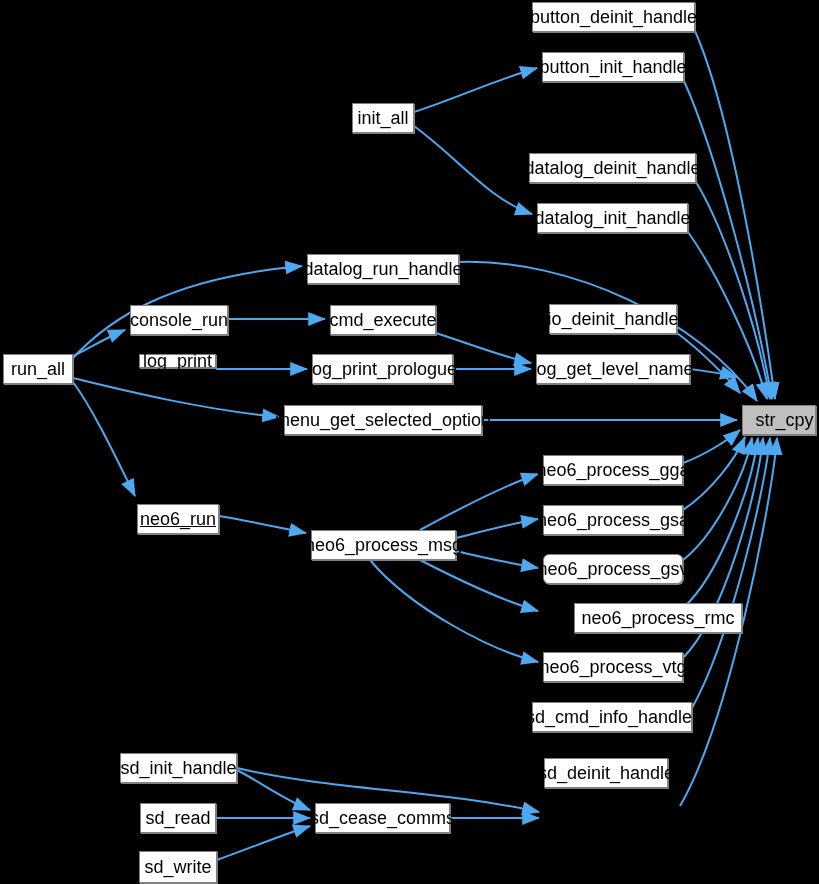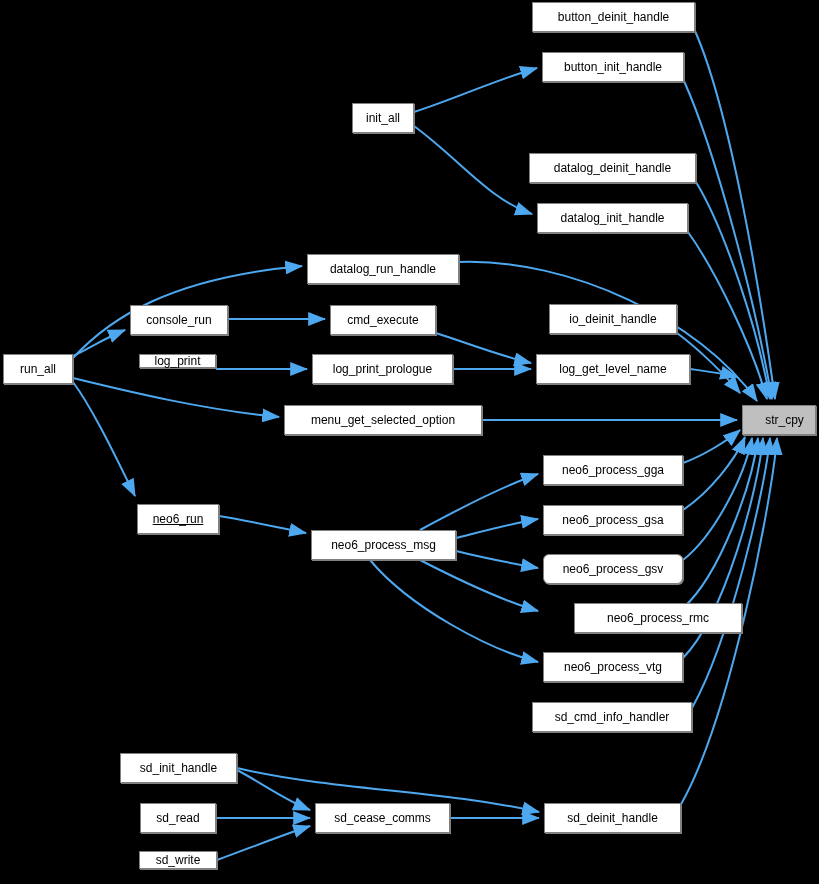--- a/index.html
+++ b/index.html
@@ -26,21 +26,21 @@
     height: 884px;
     pointer-events: none;
   }
   .node {
     position: absolute;
     box-sizing: border-box;
     background: #ffffff;
     border: 1px solid #808080;
     box-shadow: 1px 1px 0 0 #808080;
     color: #000000;
-    font-size: 12px;
+    font-size: 18px;
     line-height: 1;
     display: flex;
     align-items: center;
     justify-content: center;
     white-space: nowrap;
     letter-spacing: 0px;
     z-index: 2;
   }
   .node.highlight {
     background: #bfbfbf;
@@ -172,20 +172,20 @@
       </div>
       <div class="node" style="left: 120px; top: 753px; width: 117px; height: 30px;">
         <span class="node-label">sd_init_handle</span>
       </div>
       <div class="node" style="left: 140px; top: 803px; width: 76px; height: 30px;">
         <span class="node-label">sd_read</span>
       </div>
       <div class="node" style="left: 315px; top: 803px; width: 135px; height: 30px;">
         <span class="node-label">sd_cease_comms</span>
       </div>
-      <div class="node" style="left: 544px; top: 803px; width: 137px; height: 30px;">
+      <div class="node" style="left: 544px; top: 758px; width: 124px; height: 30px;">
         <span class="node-label">sd_deinit_handle</span>
       </div>
-      <div class="node" style="left: 139px; top: 851px; width: 78px; height: 18px;">
+      <div class="node" style="left: 139px; top: 851px; width: 78px; height: 32px;">
         <span class="node-label">sd_write</span>
       </div>
     </div>
 </div>
 
 </body></html>

